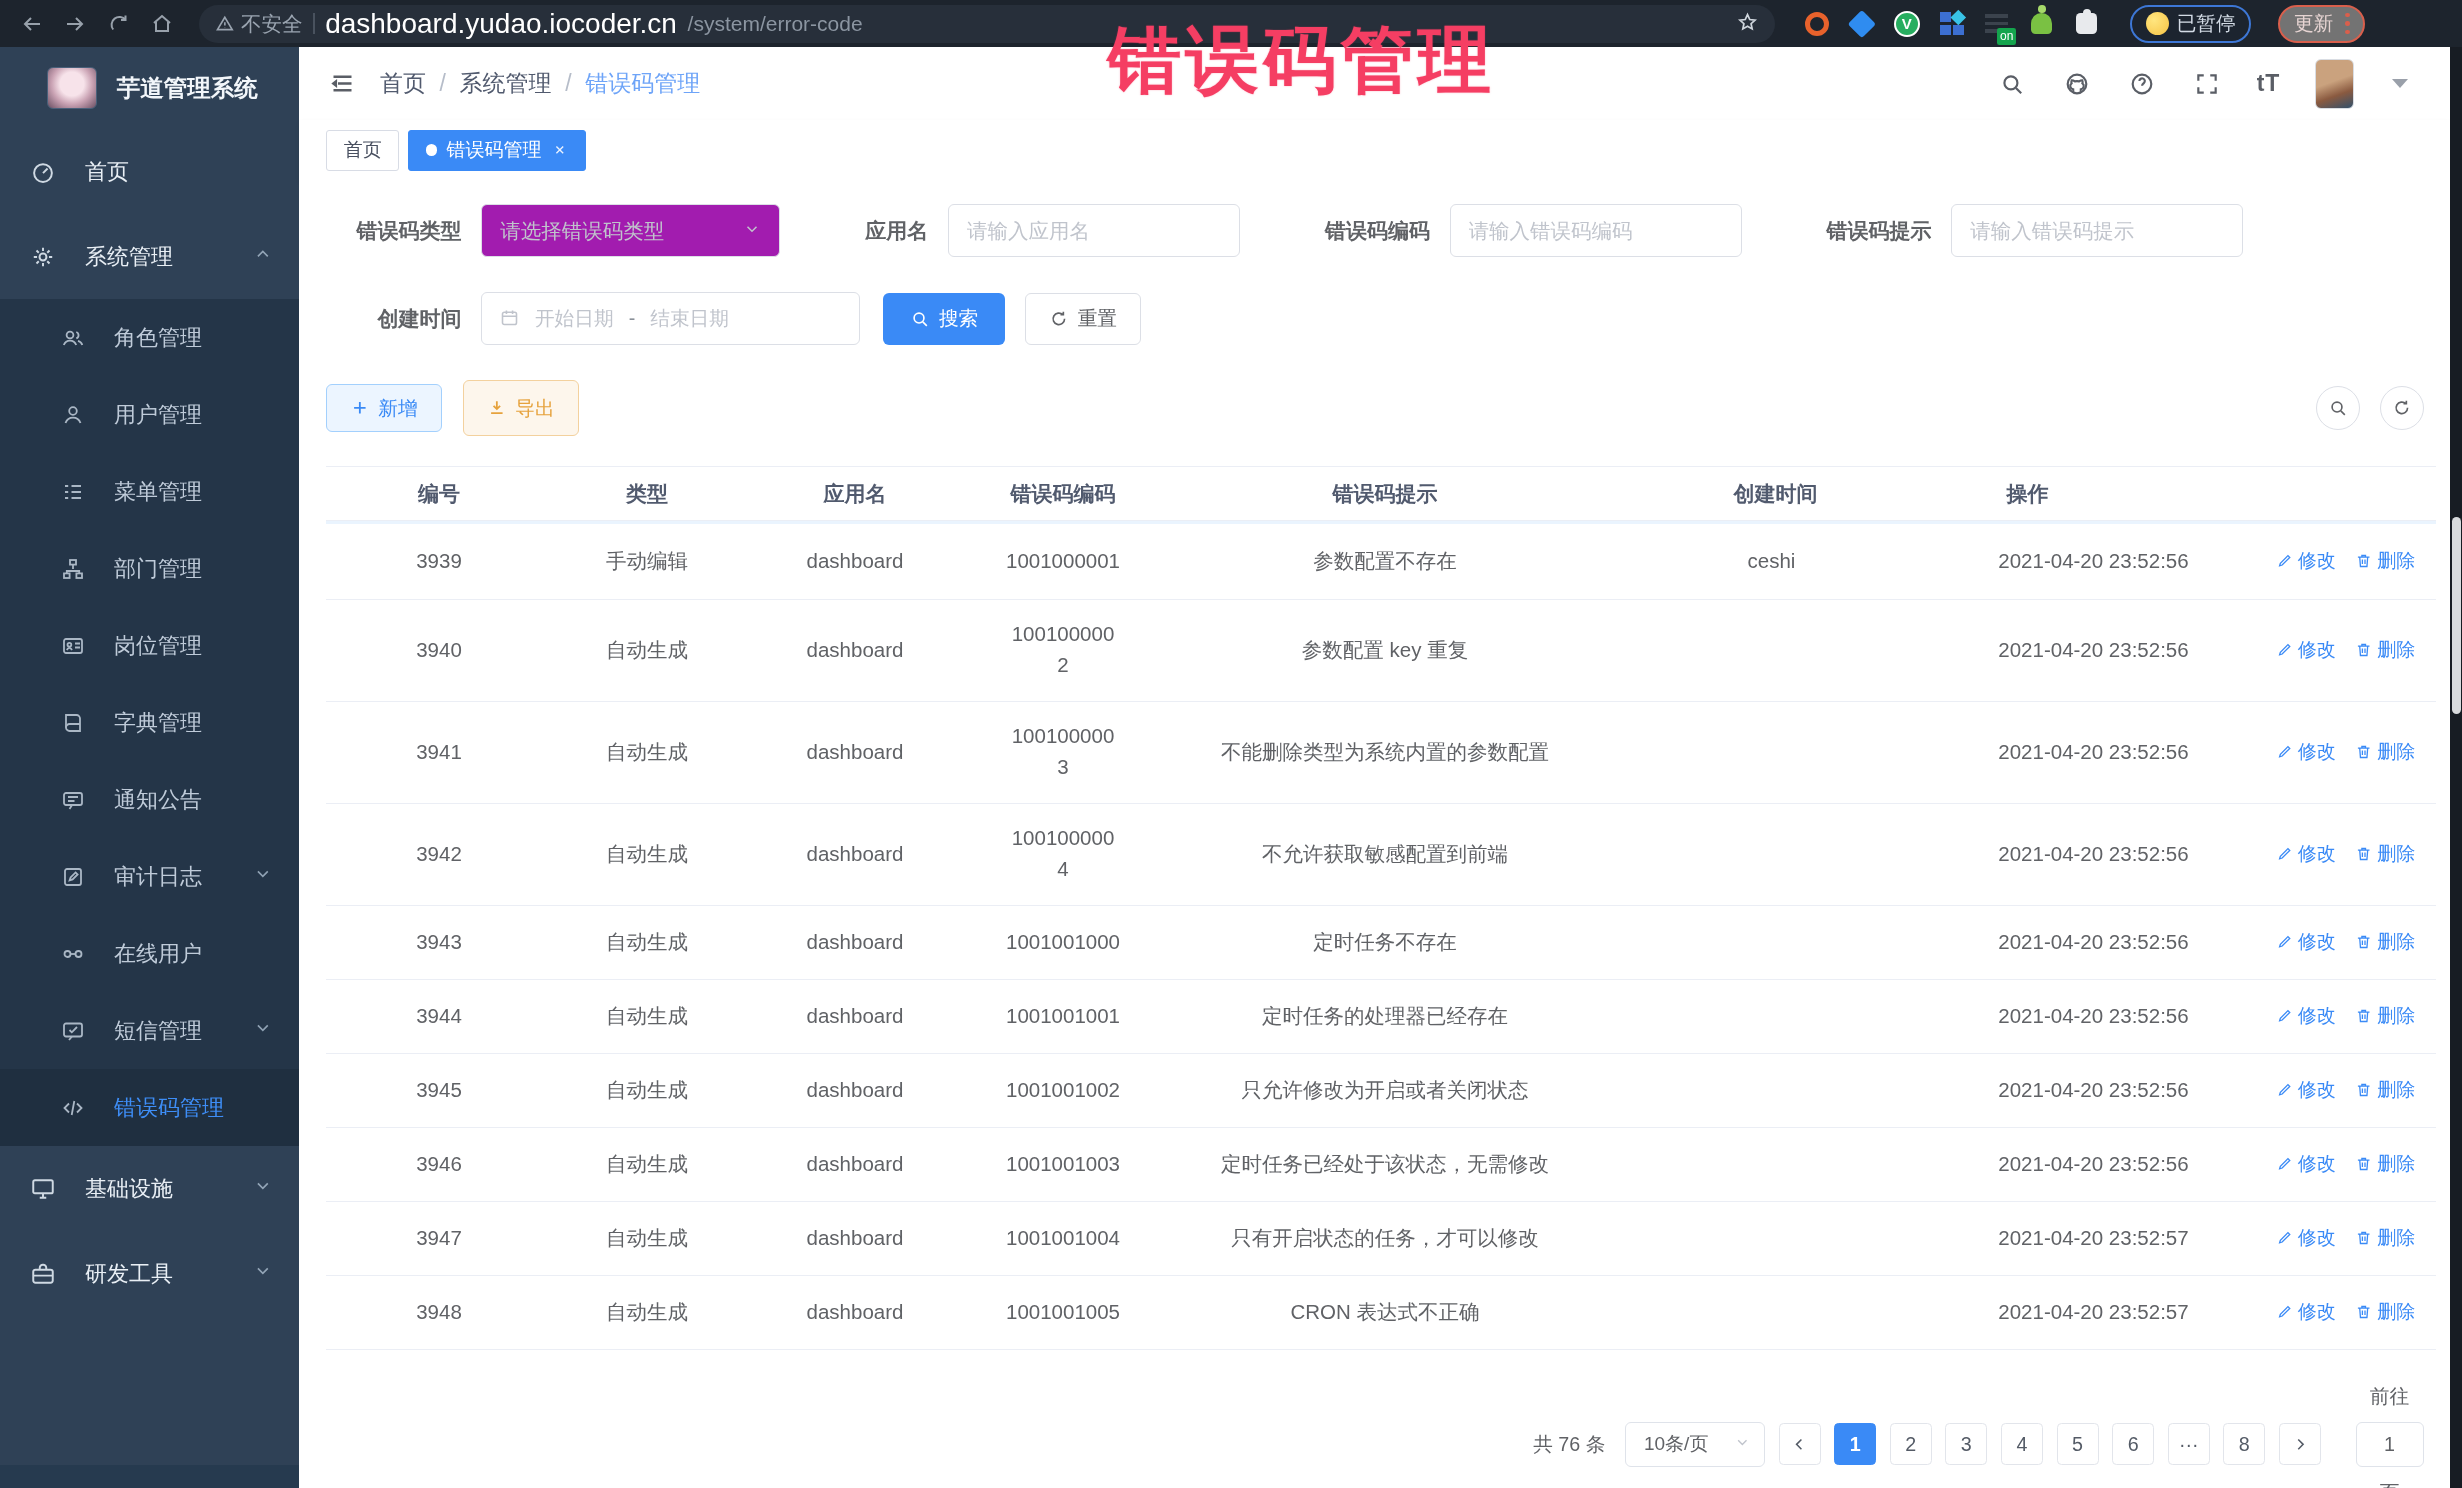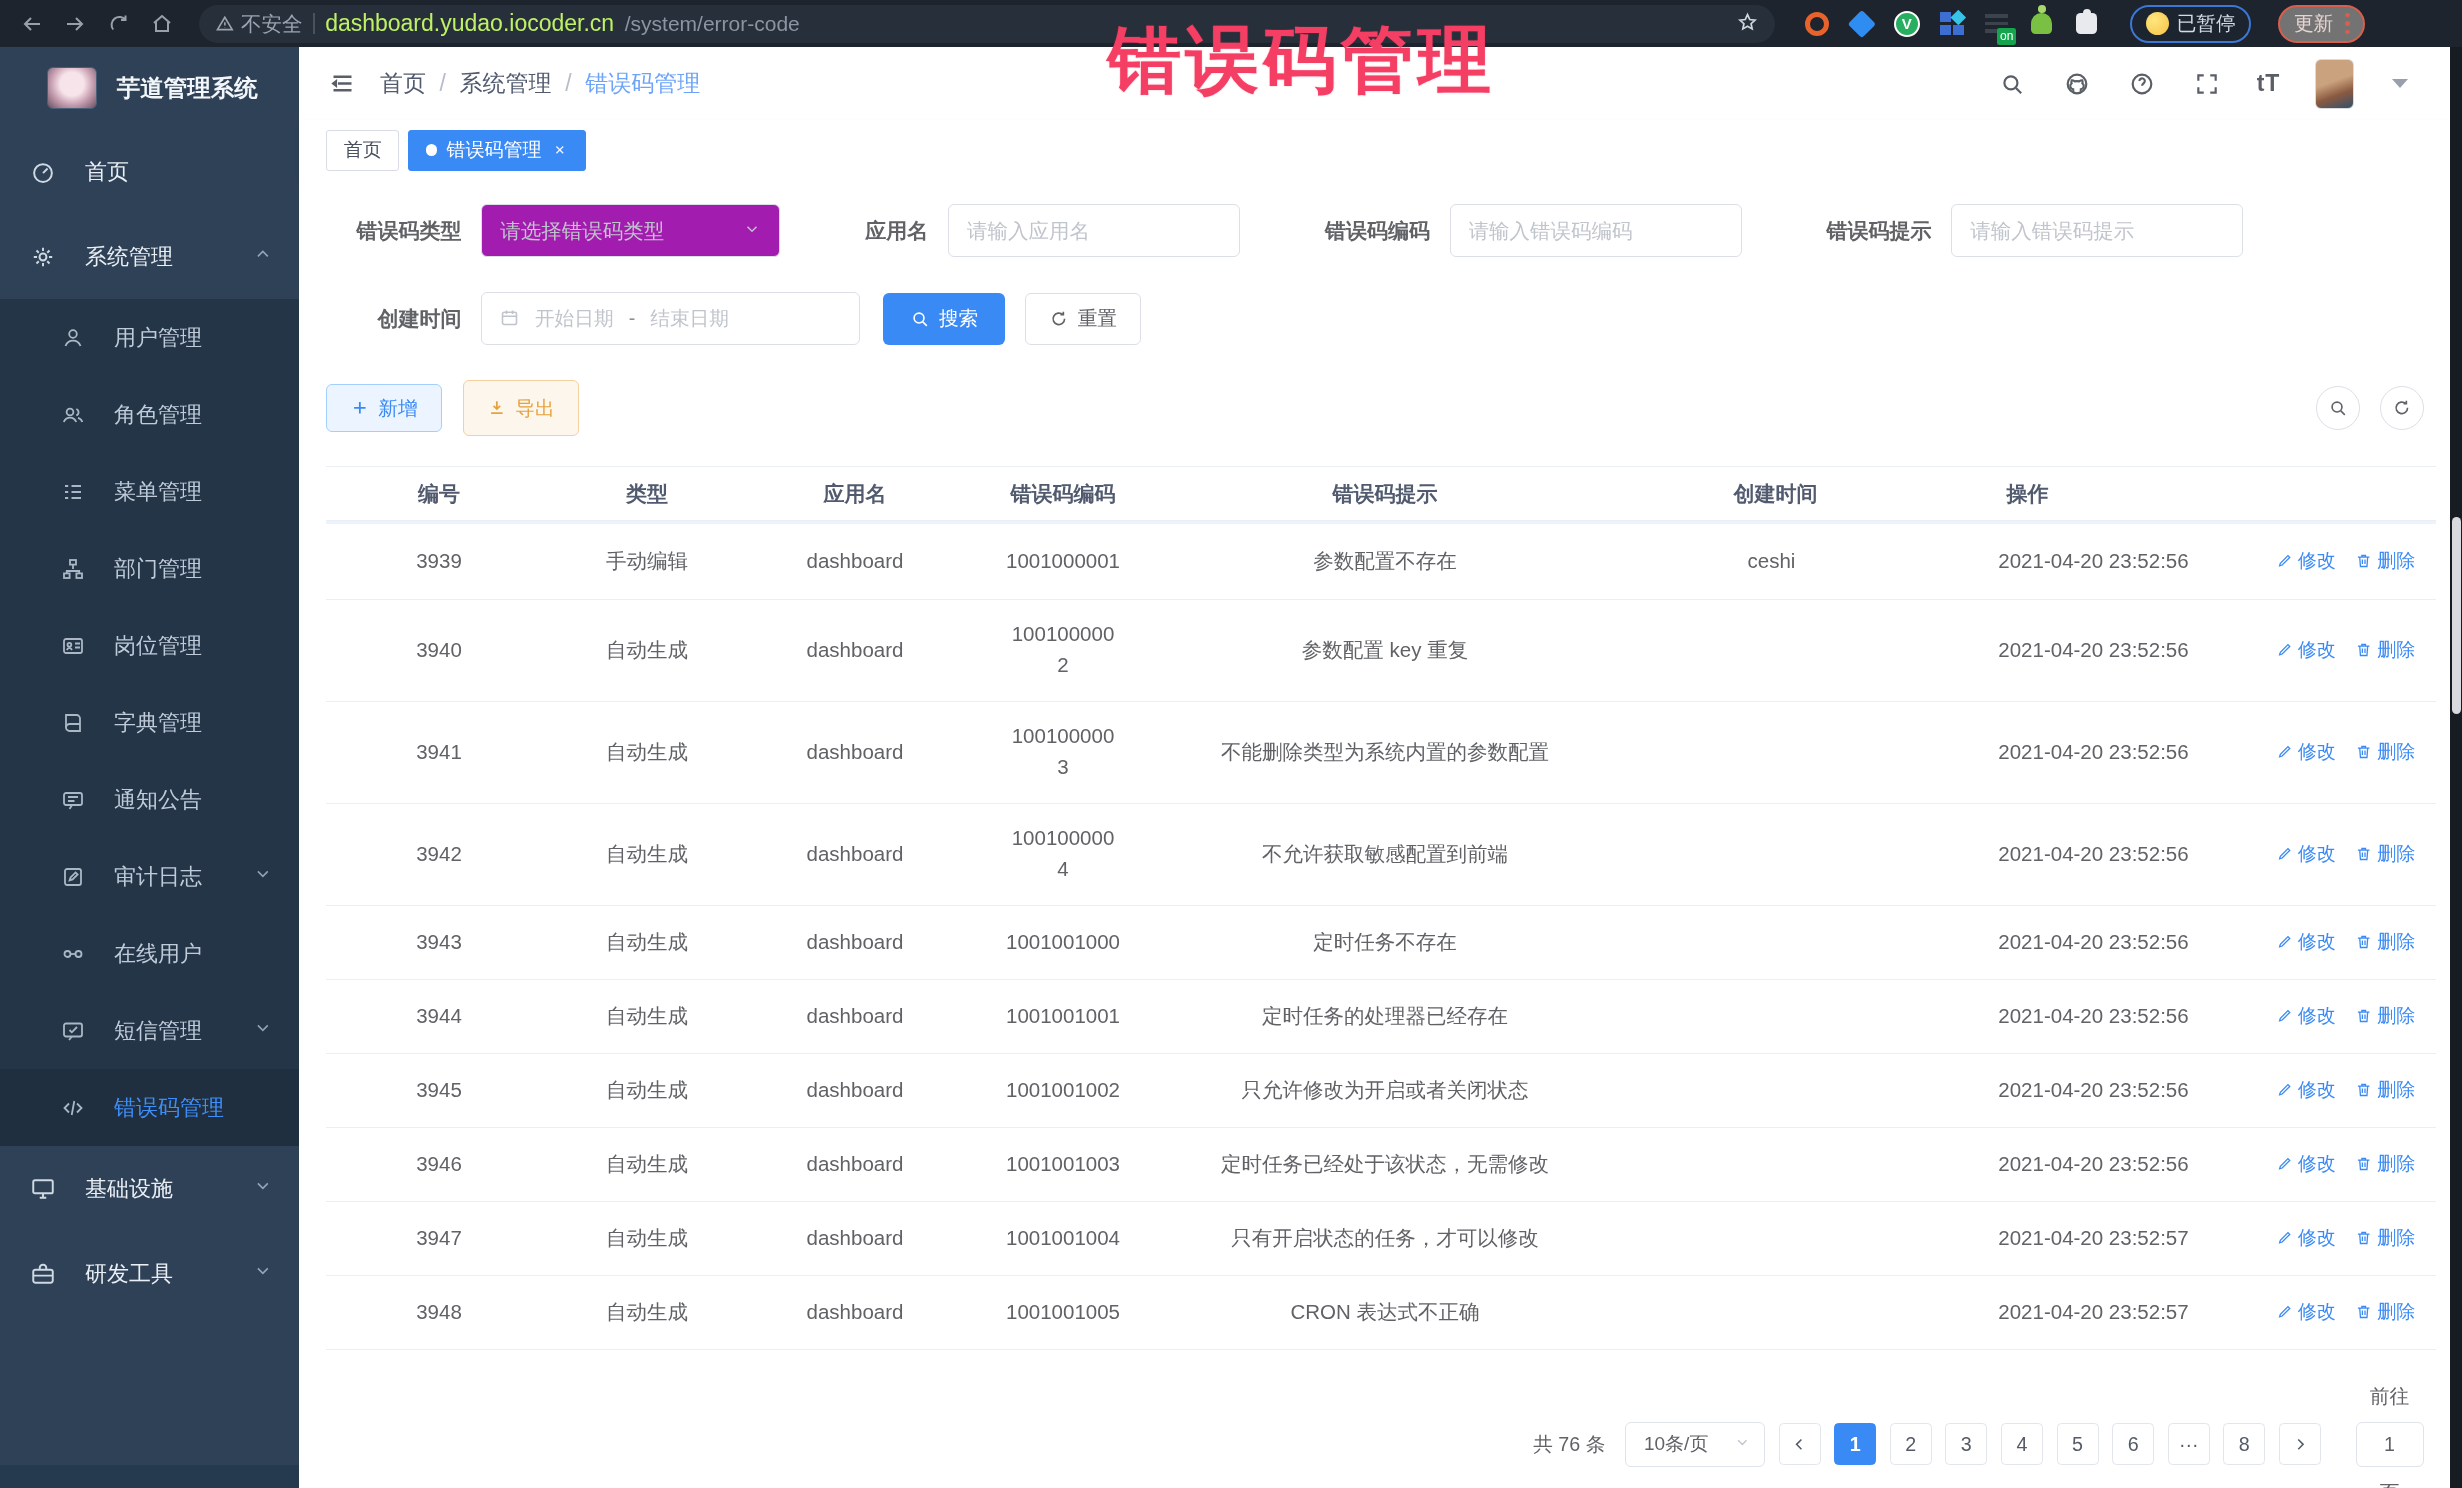--- a/index.html
+++ b/index.html
@@ -8,21 +8,21 @@
   .screen { position:relative; width:2462px; height:1488px; overflow:hidden; background:#fff; }
 
   
   .browser-bar { position:absolute; left:0; top:0; width:2462px; height:47px; background:#1d242d; display:flex; align-items:center; padding:0 13.6px; gap:7.6px; }
   .nav-btn { width:36px; height:36px; display:flex; align-items:center; justify-content:center; color:#98a1ab; flex:0 0 auto; }
   .nav-btn svg { width:24px; height:24px; }
   .url-pill { flex:0 0 1576px; height:38px; margin-left:10.6px; background:#272f3a; border-radius:19.7px; display:flex; align-items:center; padding:0 16.7px; gap:10.6px; }
   .sec-warn { color:#9aa4b0; display:flex; align-items:center; gap:6px; font-size:20.5px; }
   .sec-warn svg { width:19.7px; height:19.7px; }
   .url-divider { width:1.5px; height:21px; background:#49525e; }
-  .url-host { color:#bef264; font-size:23px; }
+  .url-host { color:#ffffff; font-size:28px; }
   .url-path { color:#8b95a1; font-size:21px; }
   .url-star { margin-left:auto; color:#cfd6dd; }
   .url-star svg { width:21px; height:21px; }
   .ext-row { display:flex; align-items:center; gap:15px; margin-left:19.7px; }
   .ext { width:30px; height:30px; display:flex; align-items:center; justify-content:center; position:relative; flex:0 0 auto; }
   .ext-dot-orange { width:24px; height:24px; border:5.3px solid #e8622c; border-radius:50%; }
   .ext-gem { width:19.7px; height:19.7px; background:#2f8cf0; transform:rotate(45deg); border-radius:3px; }
   .ext-green { width:26px; height:26px; background:#27ae60; border:2.3px solid #fff; border-radius:50%; color:#fff; font-size:15px; font-weight:bold; display:flex; align-items:center; justify-content:center; }
   .ext-grid { display:grid; grid-template-columns:10.6px 10.6px; grid-template-rows:10.6px 10.6px; gap:2.3px; }
   .ext-grid i { background:#3c6fd1; } .ext-grid i.cy { background:#39c3e6; transform:rotate(45deg); }
@@ -256,31 +256,31 @@
               <path d="M12 3.5v3M12 17.5v3M3.5 12h3M17.5 12h3M6 6l2.1 2.1M15.9 15.9L18 18M18 6l-2.1 2.1M8.1 15.9L6 18"></path>
             </svg></span>
         <span>系统管理</span>
         <span class="chev"><svg viewBox="0 0 24 24" fill="none" stroke="currentColor" stroke-width="2">
               <path d="M6 15l6-6 6 6"></path>
             </svg></span>
       </div>
       <div class="submenu">
         <div class="s-item">
           <span class="ico"><svg viewBox="0 0 24 24" fill="none" stroke="currentColor" stroke-width="1.8">
+                <circle cx="9" cy="9" r="3.4"></circle>
+                <path d="M2.8 19c1.2-3.1 3.5-4.4 6.2-4.4s5 1.3 6.2 4.4M15.3 6a3.4 3.4 0 010 6.4M17 14.8c2.2.6 3.6 1.9 4.3 4.2"></path>
+              </svg></span>
+          <span>角色管理</span>
+        </div>
+        <div class="s-item">
+          <span class="ico"><svg viewBox="0 0 24 24" fill="none" stroke="currentColor" stroke-width="1.8">
                 <circle cx="12" cy="8" r="3.8"></circle>
                 <path d="M4.5 20c1.4-3.8 4.3-5.4 7.5-5.4s6.1 1.6 7.5 5.4"></path>
               </svg></span>
           <span>用户管理</span>
-        </div>
-        <div class="s-item">
-          <span class="ico"><svg viewBox="0 0 24 24" fill="none" stroke="currentColor" stroke-width="1.8">
-                <circle cx="9" cy="9" r="3.4"></circle>
-                <path d="M2.8 19c1.2-3.1 3.5-4.4 6.2-4.4s5 1.3 6.2 4.4M15.3 6a3.4 3.4 0 010 6.4M17 14.8c2.2.6 3.6 1.9 4.3 4.2"></path>
-              </svg></span>
-          <span>角色管理</span>
         </div>
         <div class="s-item">
           <span class="ico"><svg viewBox="0 0 24 24" fill="none" stroke="currentColor" stroke-width="1.8">
                 <path d="M4 6h3.2M4 12h3.2M4 18h3.2M10.5 6H20M10.5 12H20M10.5 18H20"></path>
               </svg></span>
           <span>菜单管理</span>
         </div>
         <div class="s-item">
           <span class="ico"><svg viewBox="0 0 24 24" fill="none" stroke="currentColor" stroke-width="1.8">
                 <rect x="9" y="3" width="6" height="4.6"></rect>

